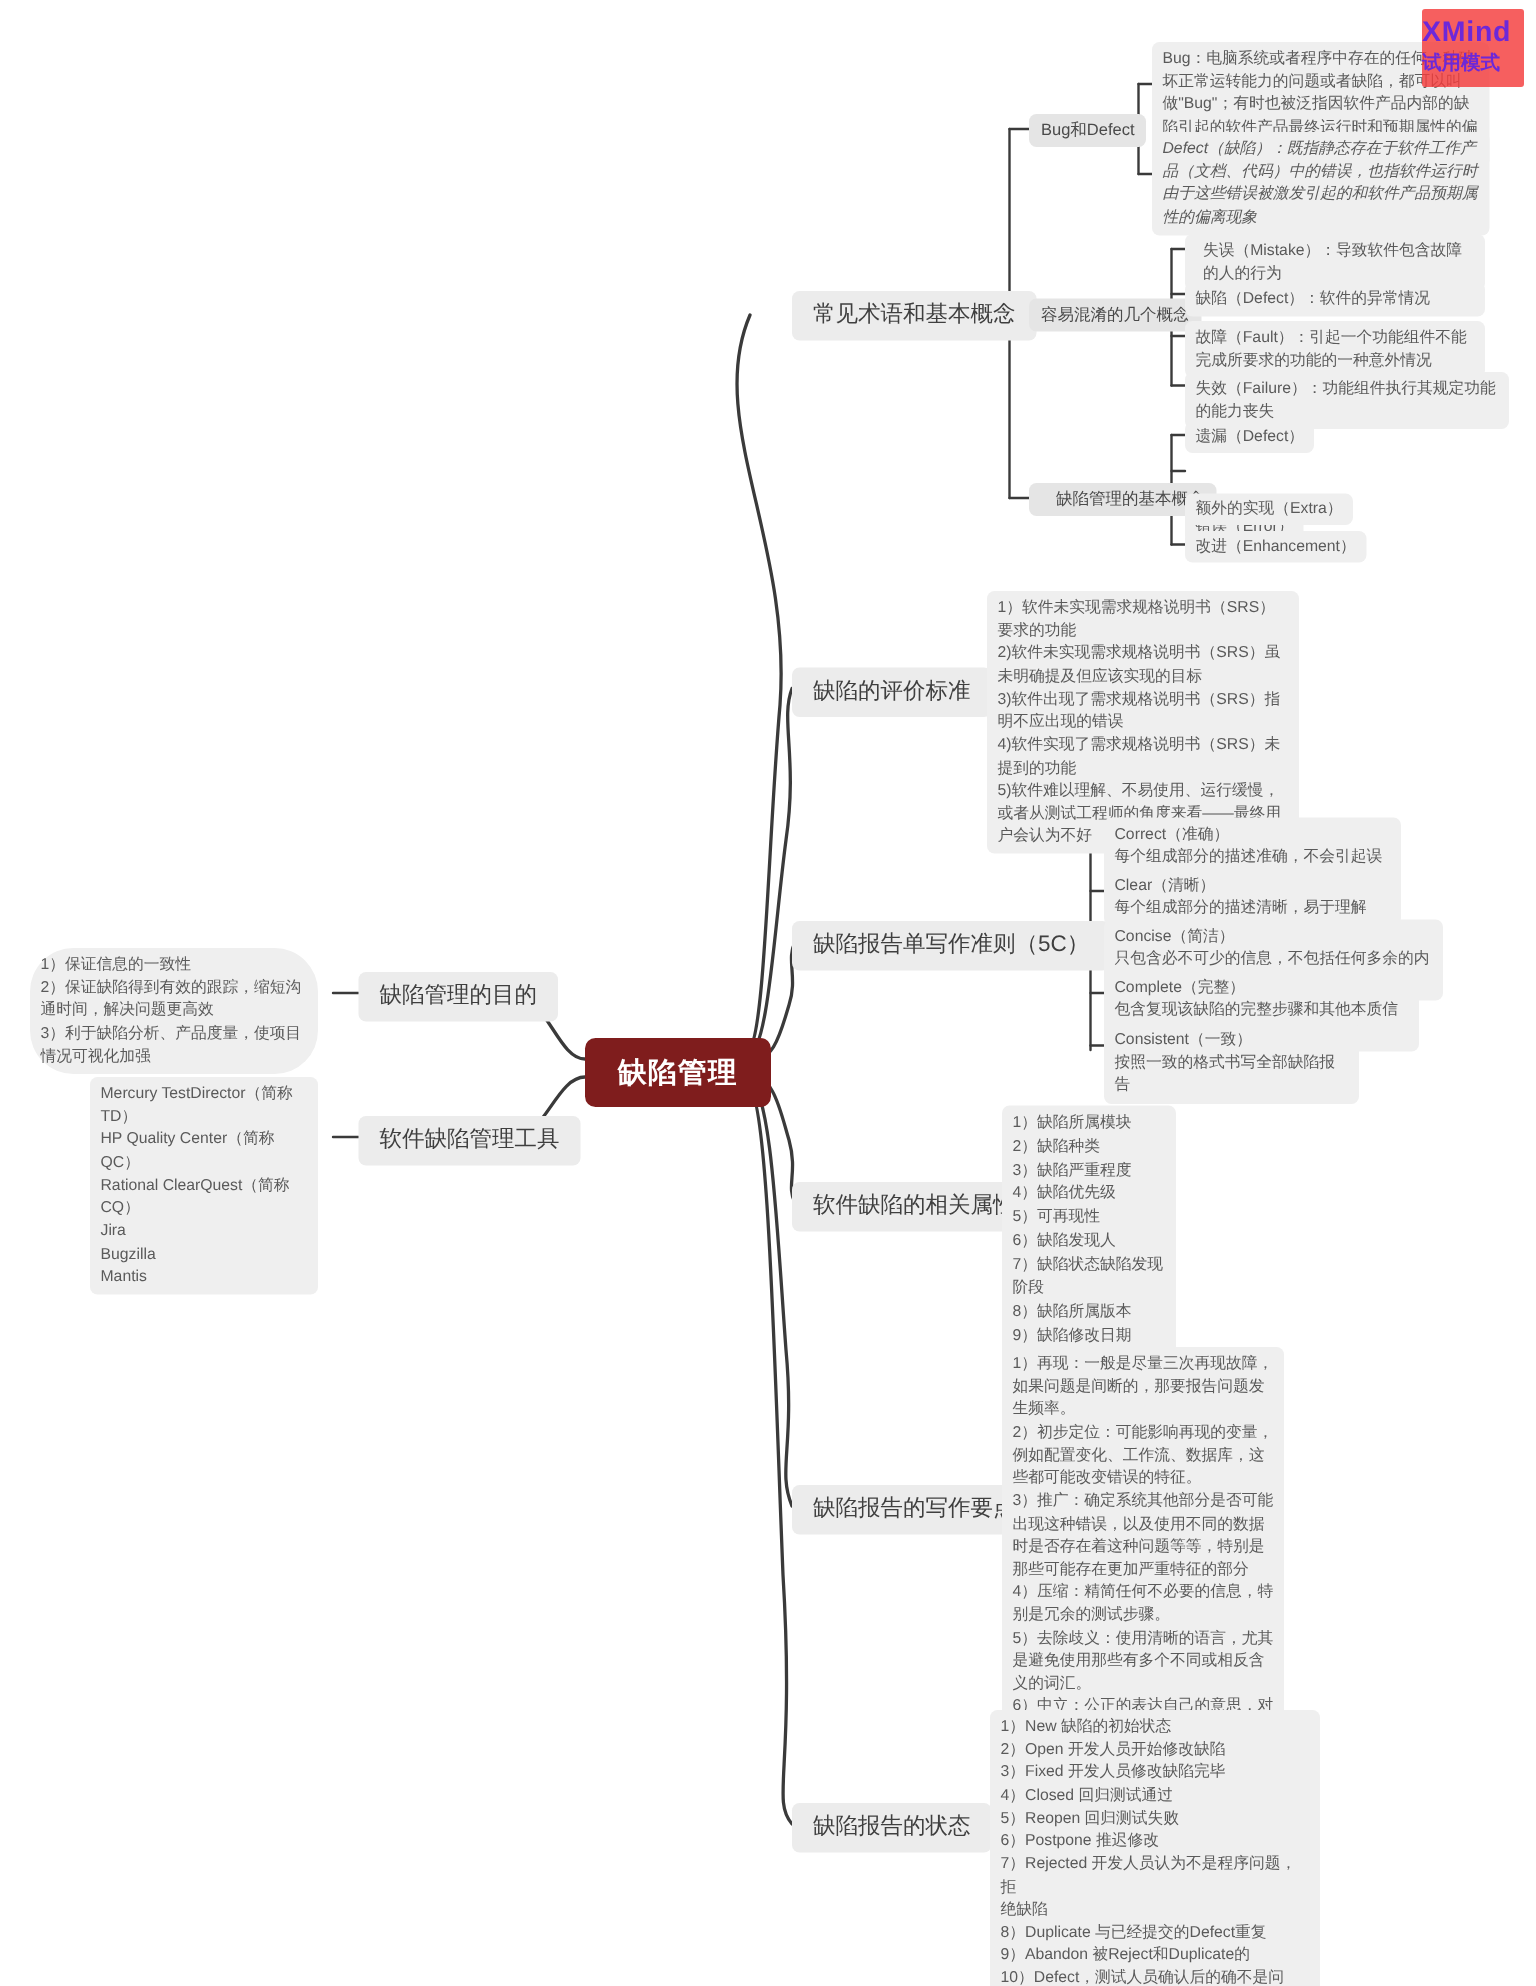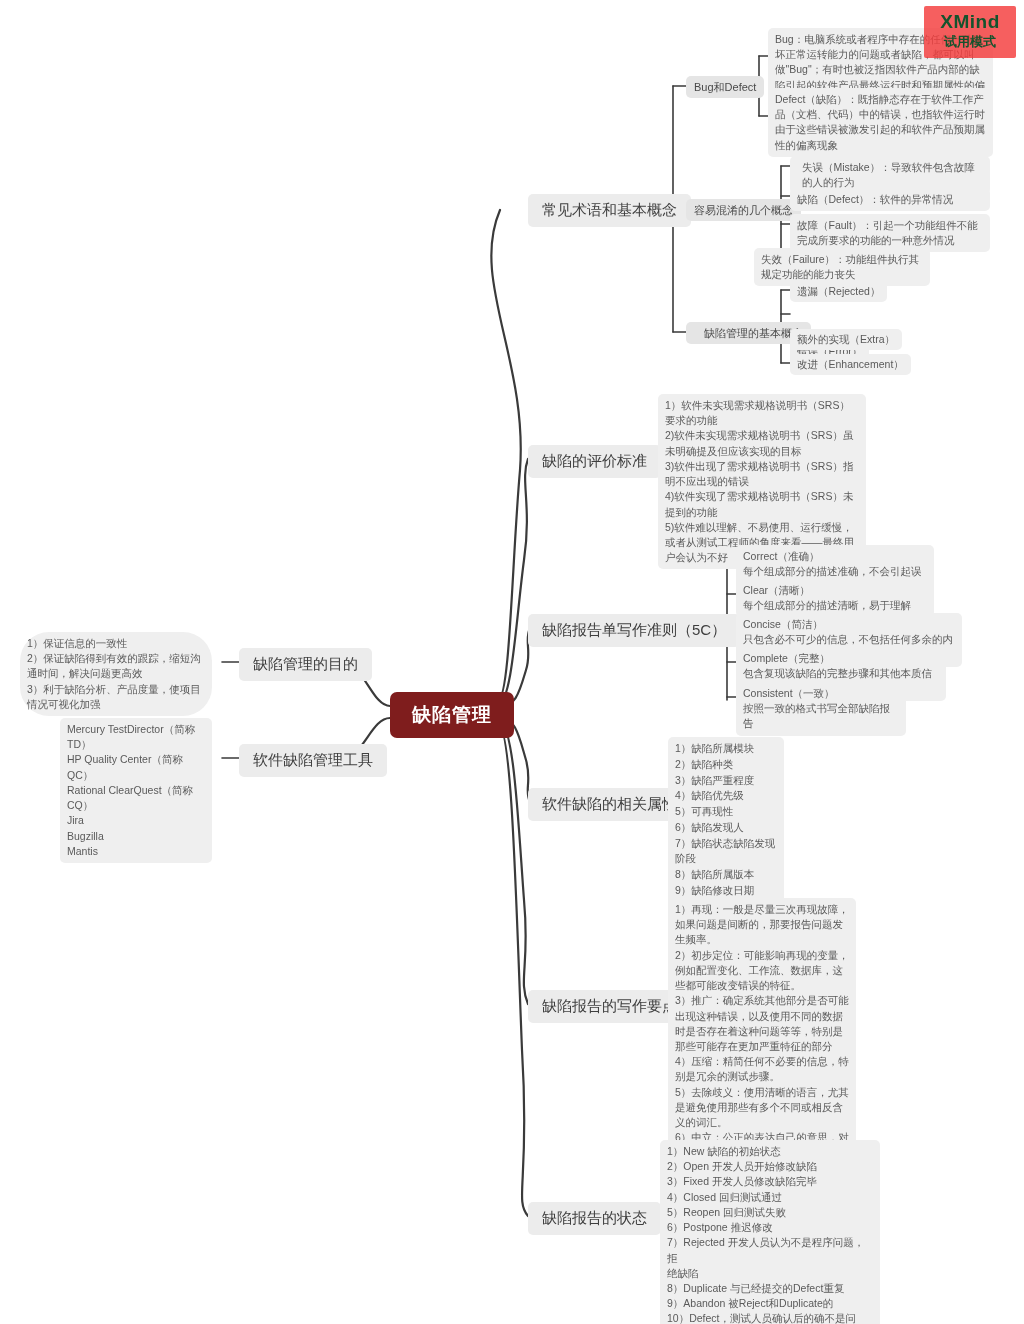--- a/index.html
+++ b/index.html
@@ -61,25 +61,24 @@
     letter-spacing:1px;
     padding:10px 22px;
     border-radius:7px;
     white-space:nowrap;
   }
 
   
   #watermark{
     position:absolute;
     right:8px;top:6px;
-    width:92px;height:52px;
+    width:68px;height:52px;
     background:rgba(244,60,60,0.82);
     border-radius:2px;
-    color:#14532d;
-    text-align:center;
+    color:#6d28d9;
     font-weight:bold;
   }
   #watermark .wm-main{font-size:19px;line-height:24px;padding-top:4px;letter-spacing:.5px;}
   #watermark .wm-sub{font-size:13px;line-height:16px;}
 </style>
 </head>
 <body>
 
 <div id="canvas">
 
@@ -157,30 +156,30 @@
 HP Quality Center（简称QC）
 Rational ClearQuest（简称CQ）
 Jira
 Bugzilla
 Mantis</div>
 
   <div class="node branch" style="left:528px;top:194px;">常见术语和基本概念</div>
 
   <div class="node sublabel" style="left:686px;top:76px;">Bug和Defect</div>
   <div class="node leaf" style="left:768px;top:28px;width:225px;">Bug：电脑系统或者程序中存在的任何一种破坏正常运转能力的问题或者缺陷，都可以叫做"Bug"；有时也被泛指因软件产品内部的缺陷引起的软件产品最终运行时和预期属性的偏离</div>
-  <div class="node leaf" style="left:768px;top:88px;width:225px;">Defect（缺陷）：既指静态存在于软件工作产品（文档、代码）中的错误，也指软件运行时由于这些错误被激发引起的和软件产品预期属性的偏离现象</div>
+  <div class="node leaf" style="left:768px;top:88px;width:225px;font-style:italic;">Defect（缺陷）：既指静态存在于软件工作产品（文档、代码）中的错误，也指软件运行时由于这些错误被激发引起的和软件产品预期属性的偏离现象</div>
 
   <div class="node sublabel" style="left:686px;top:199px;">容易混淆的几个概念</div>
   <div class="node leaf" style="left:790px;top:156px;width:200px;padding-left:12px;">失误（Mistake）：导致软件包含故障的人的行为</div>
   <div class="node leaf" style="left:790px;top:188px;width:200px;">缺陷（Defect）：软件的异常情况</div>
   <div class="node leaf" style="left:790px;top:214px;width:200px;">故障（Fault）：引起一个功能组件不能完成所要求的功能的一种意外情况</div>
-  <div class="node leaf" style="left:754px;top:248px;width:176px;">失效（Failure）：功能组件执行其规定功能的能力丧失</div>
+  <div class="node leaf" style="left:790px;top:248px;width:216px;">失效（Failure）：功能组件执行其规定功能的能力丧失</div>
 
   <div class="node sublabel" style="left:686px;top:322px;padding-left:18px;">缺陷管理的基本概念</div>
-  <div class="node plainleaf" style="left:790px;top:281px;">遗漏（Rejected）</div>
+  <div class="node plainleaf" style="left:790px;top:281px;">遗漏（Defect）</div>
   <div class="node plainleaf" style="left:790px;top:305px;margin-top:36px;">错误（Error）</div>
   <div class="node plainleaf" style="left:790px;top:329px;">额外的实现（Extra）</div>
   <div class="node plainleaf" style="left:790px;top:354px;">改进（Enhancement）</div>
 
   <div class="node branch" style="left:528px;top:445px;">缺陷的评价标准</div>
   <div class="node leaf" style="left:658px;top:394px;width:208px;white-space:pre-line;">1）软件未实现需求规格说明书（SRS）要求的功能
 2)软件未实现需求规格说明书（SRS）虽未明确提及但应该实现的目标
 3)软件出现了需求规格说明书（SRS）指明不应出现的错误
 4)软件实现了需求规格说明书（SRS）未提到的功能
 5)软件难以理解、不易使用、运行缓慢，或者从测试工程师的角度来看——最终用户会认为不好</div>

